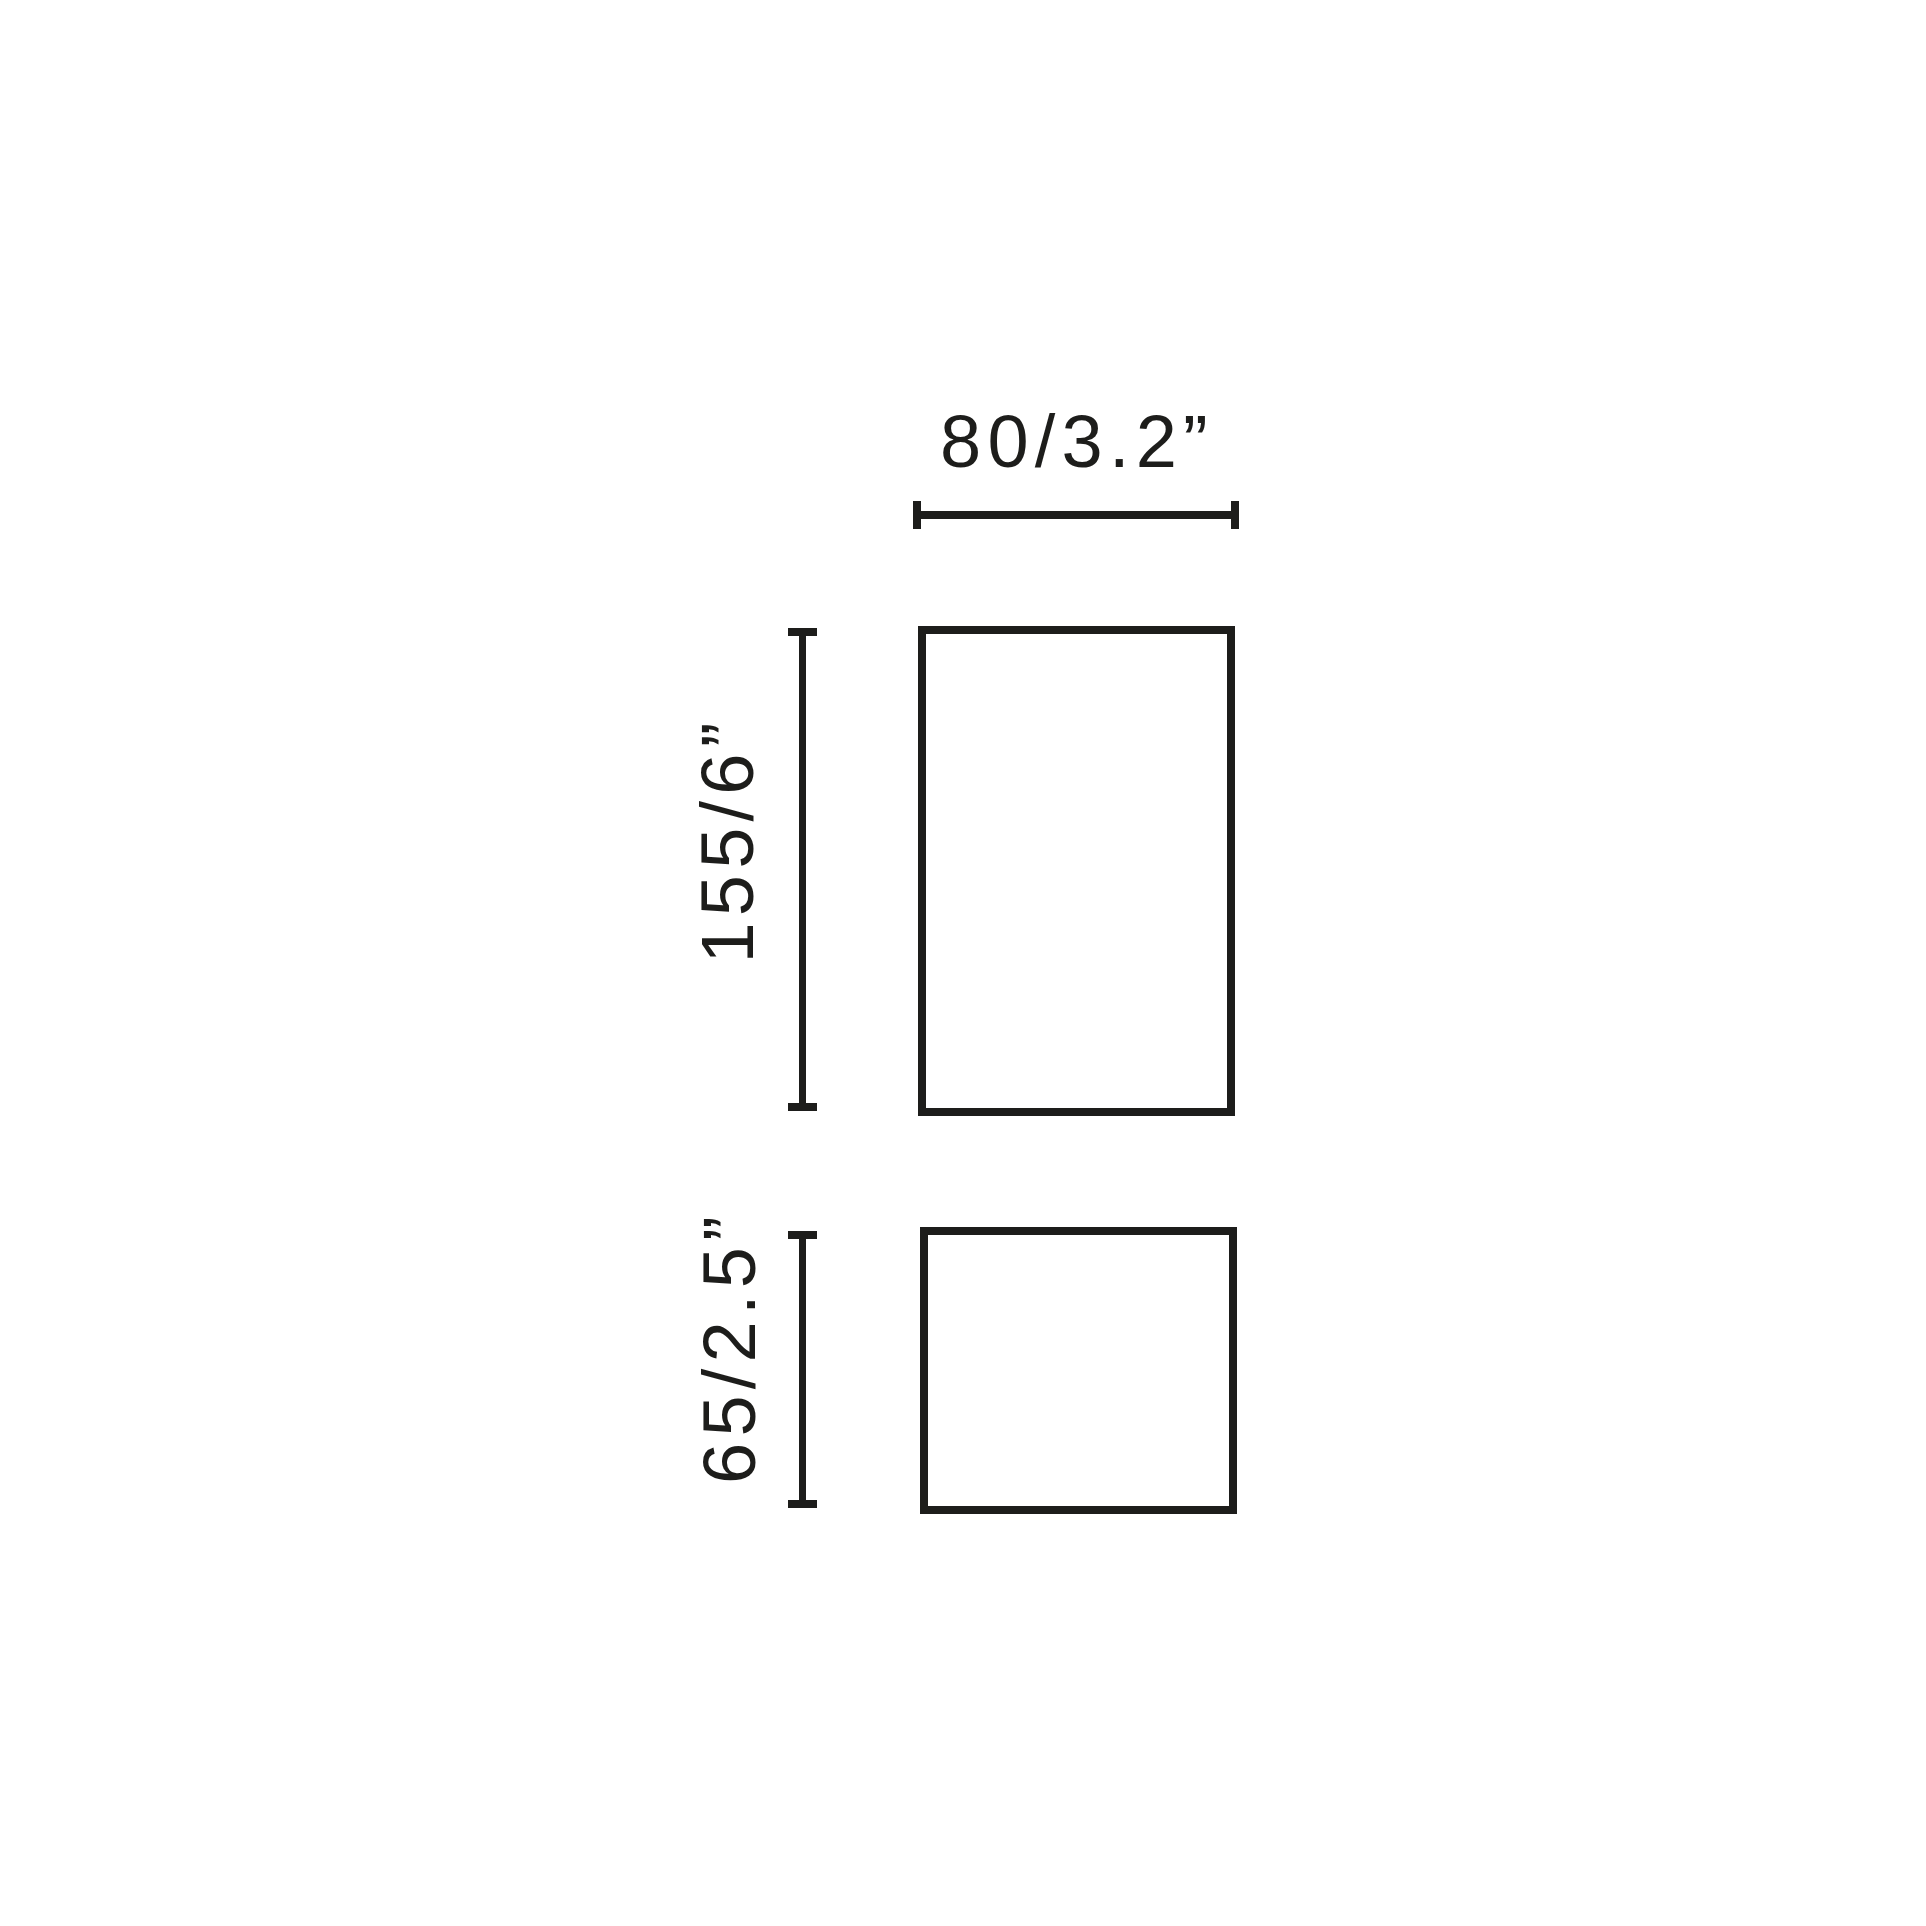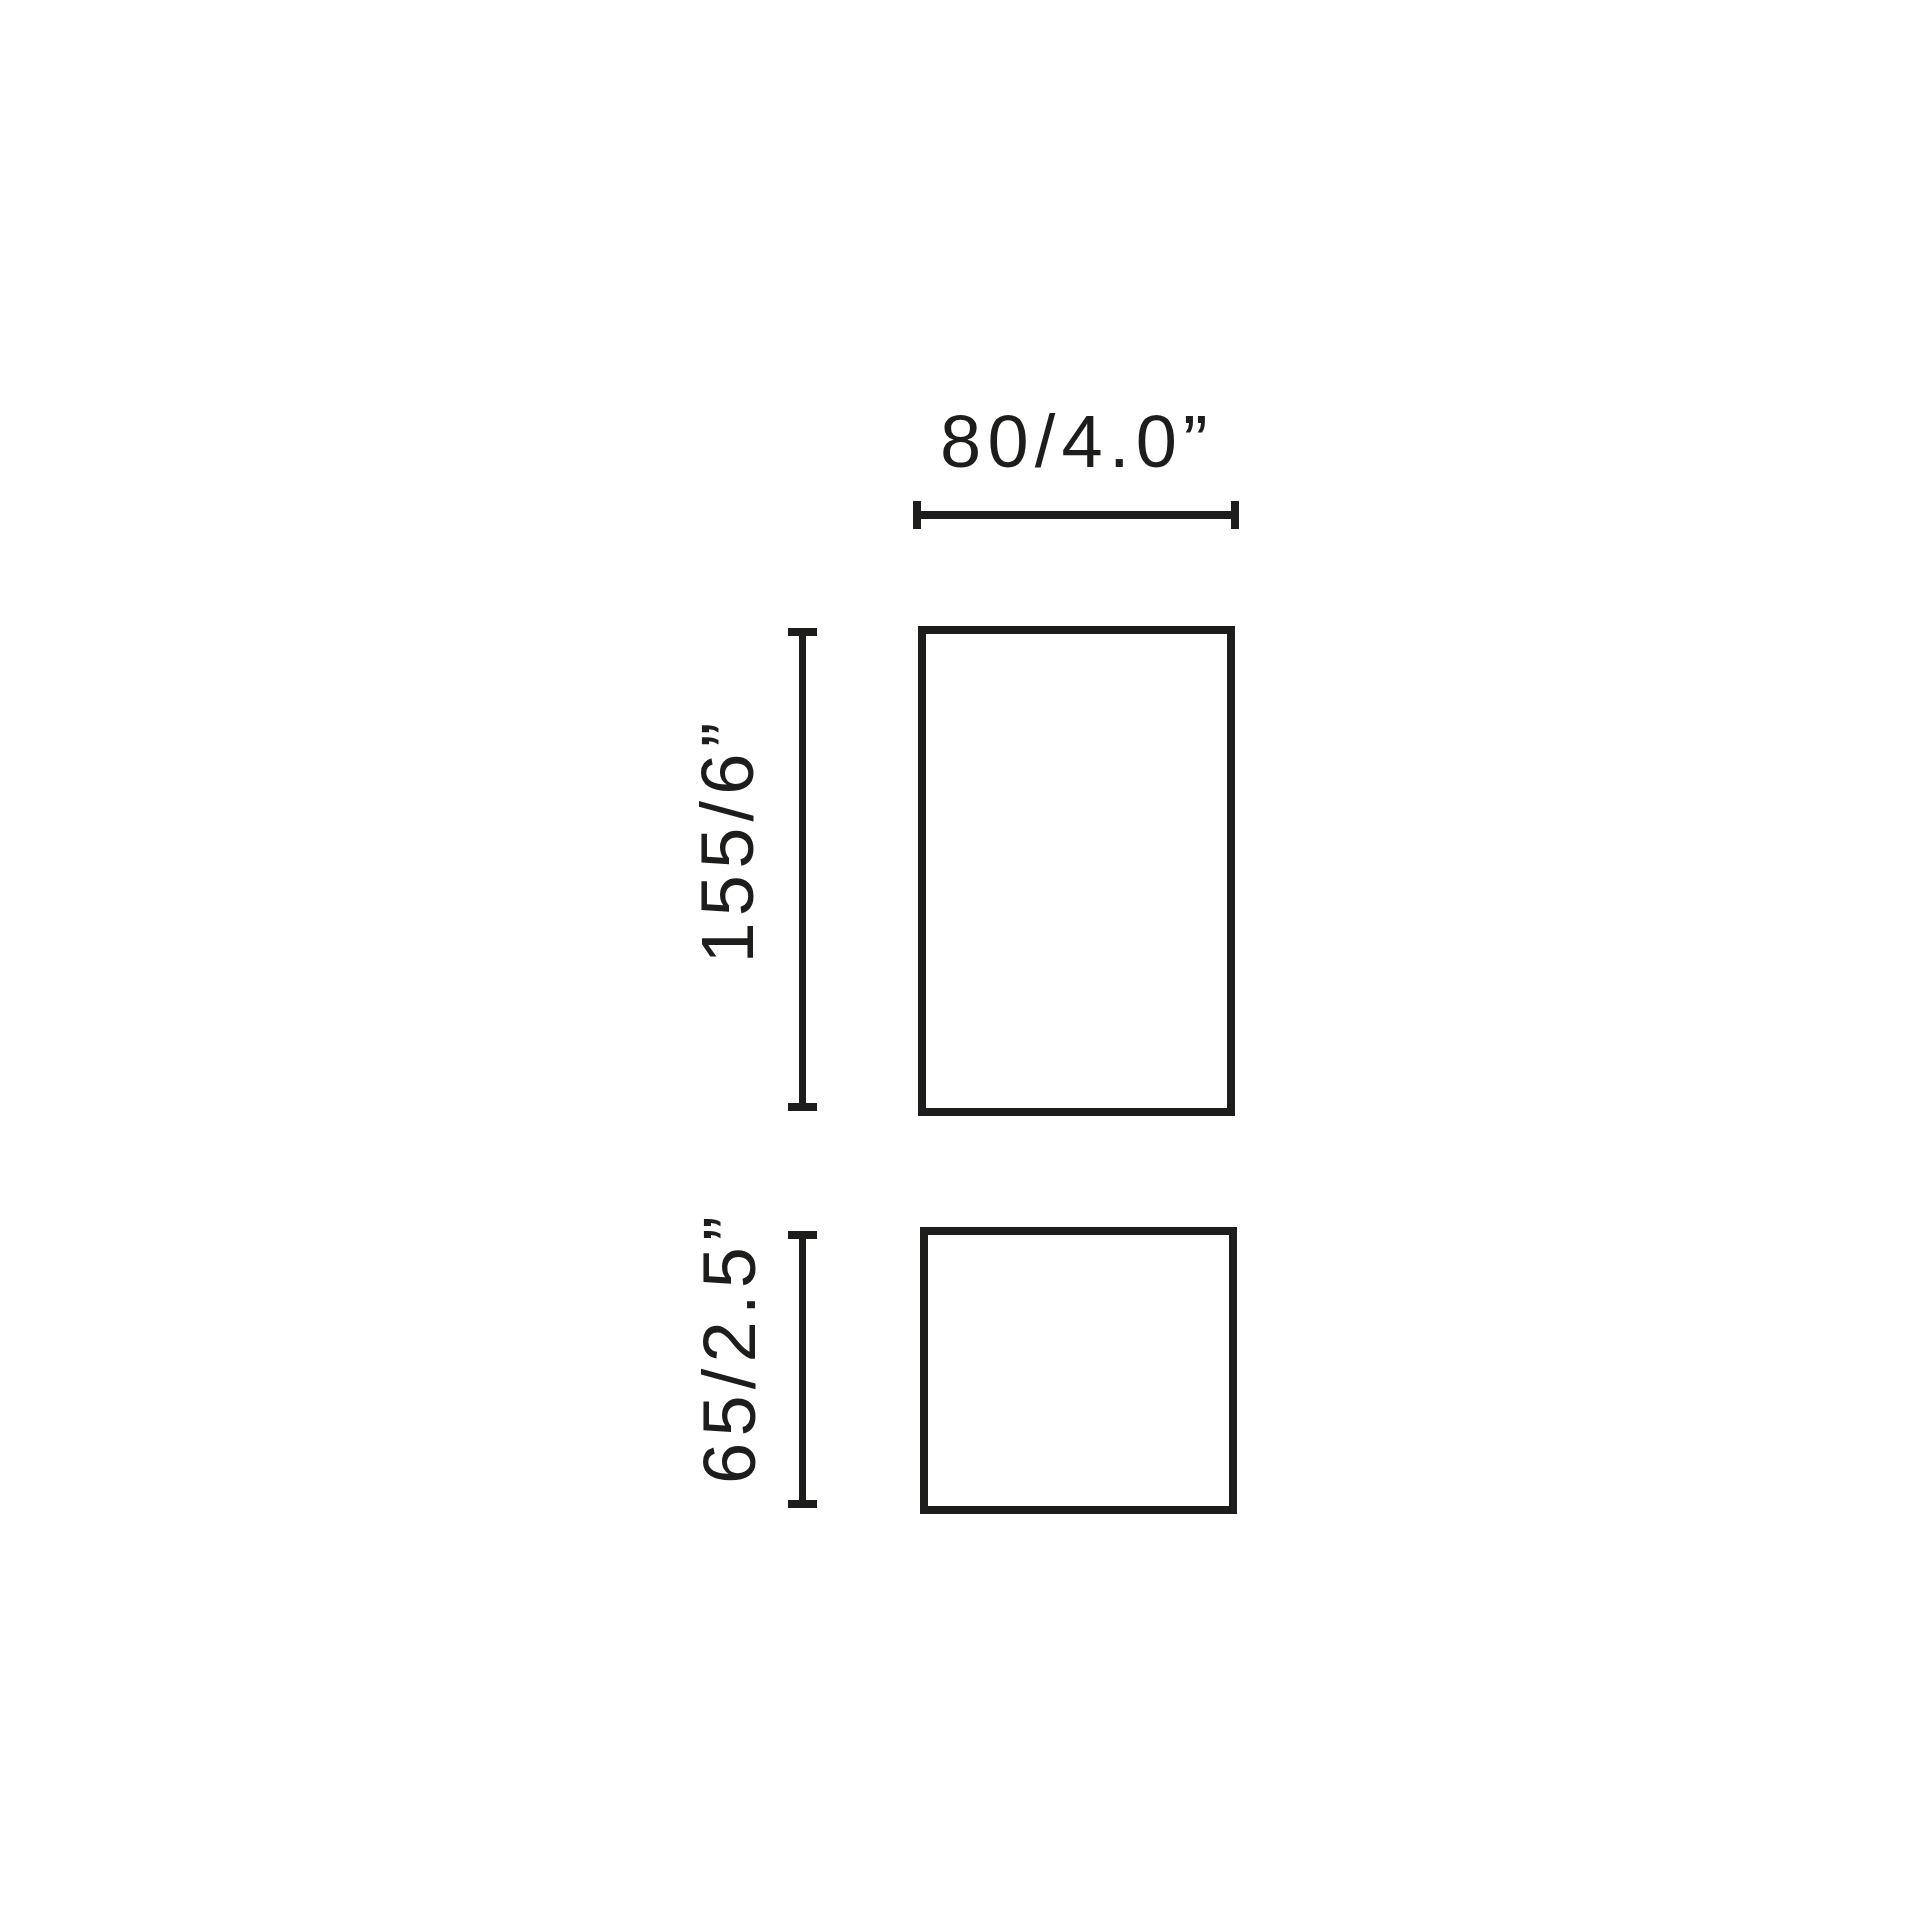--- a/index.html
+++ b/index.html
@@ -123,21 +123,21 @@
 </head>
 <body>
 
 <div class="canvas">
 
   <div class="dim-h">
     <span class="tick t-left"></span>
     <span class="line"></span>
     <span class="tick t-right"></span>
   </div>
-  <div class="dim-label horizontal">80/4.0”</div>
+  <div class="dim-label horizontal">80/3.2”</div>
 
   <div class="dim-v dim-upper">
     <span class="tick t-top"></span>
     <span class="line"></span>
     <span class="tick t-bottom"></span>
   </div>
   <div class="dim-label rot-upper">155/6”</div>
 
   <div class="dim-v dim-lower">
     <span class="tick t-top"></span>

